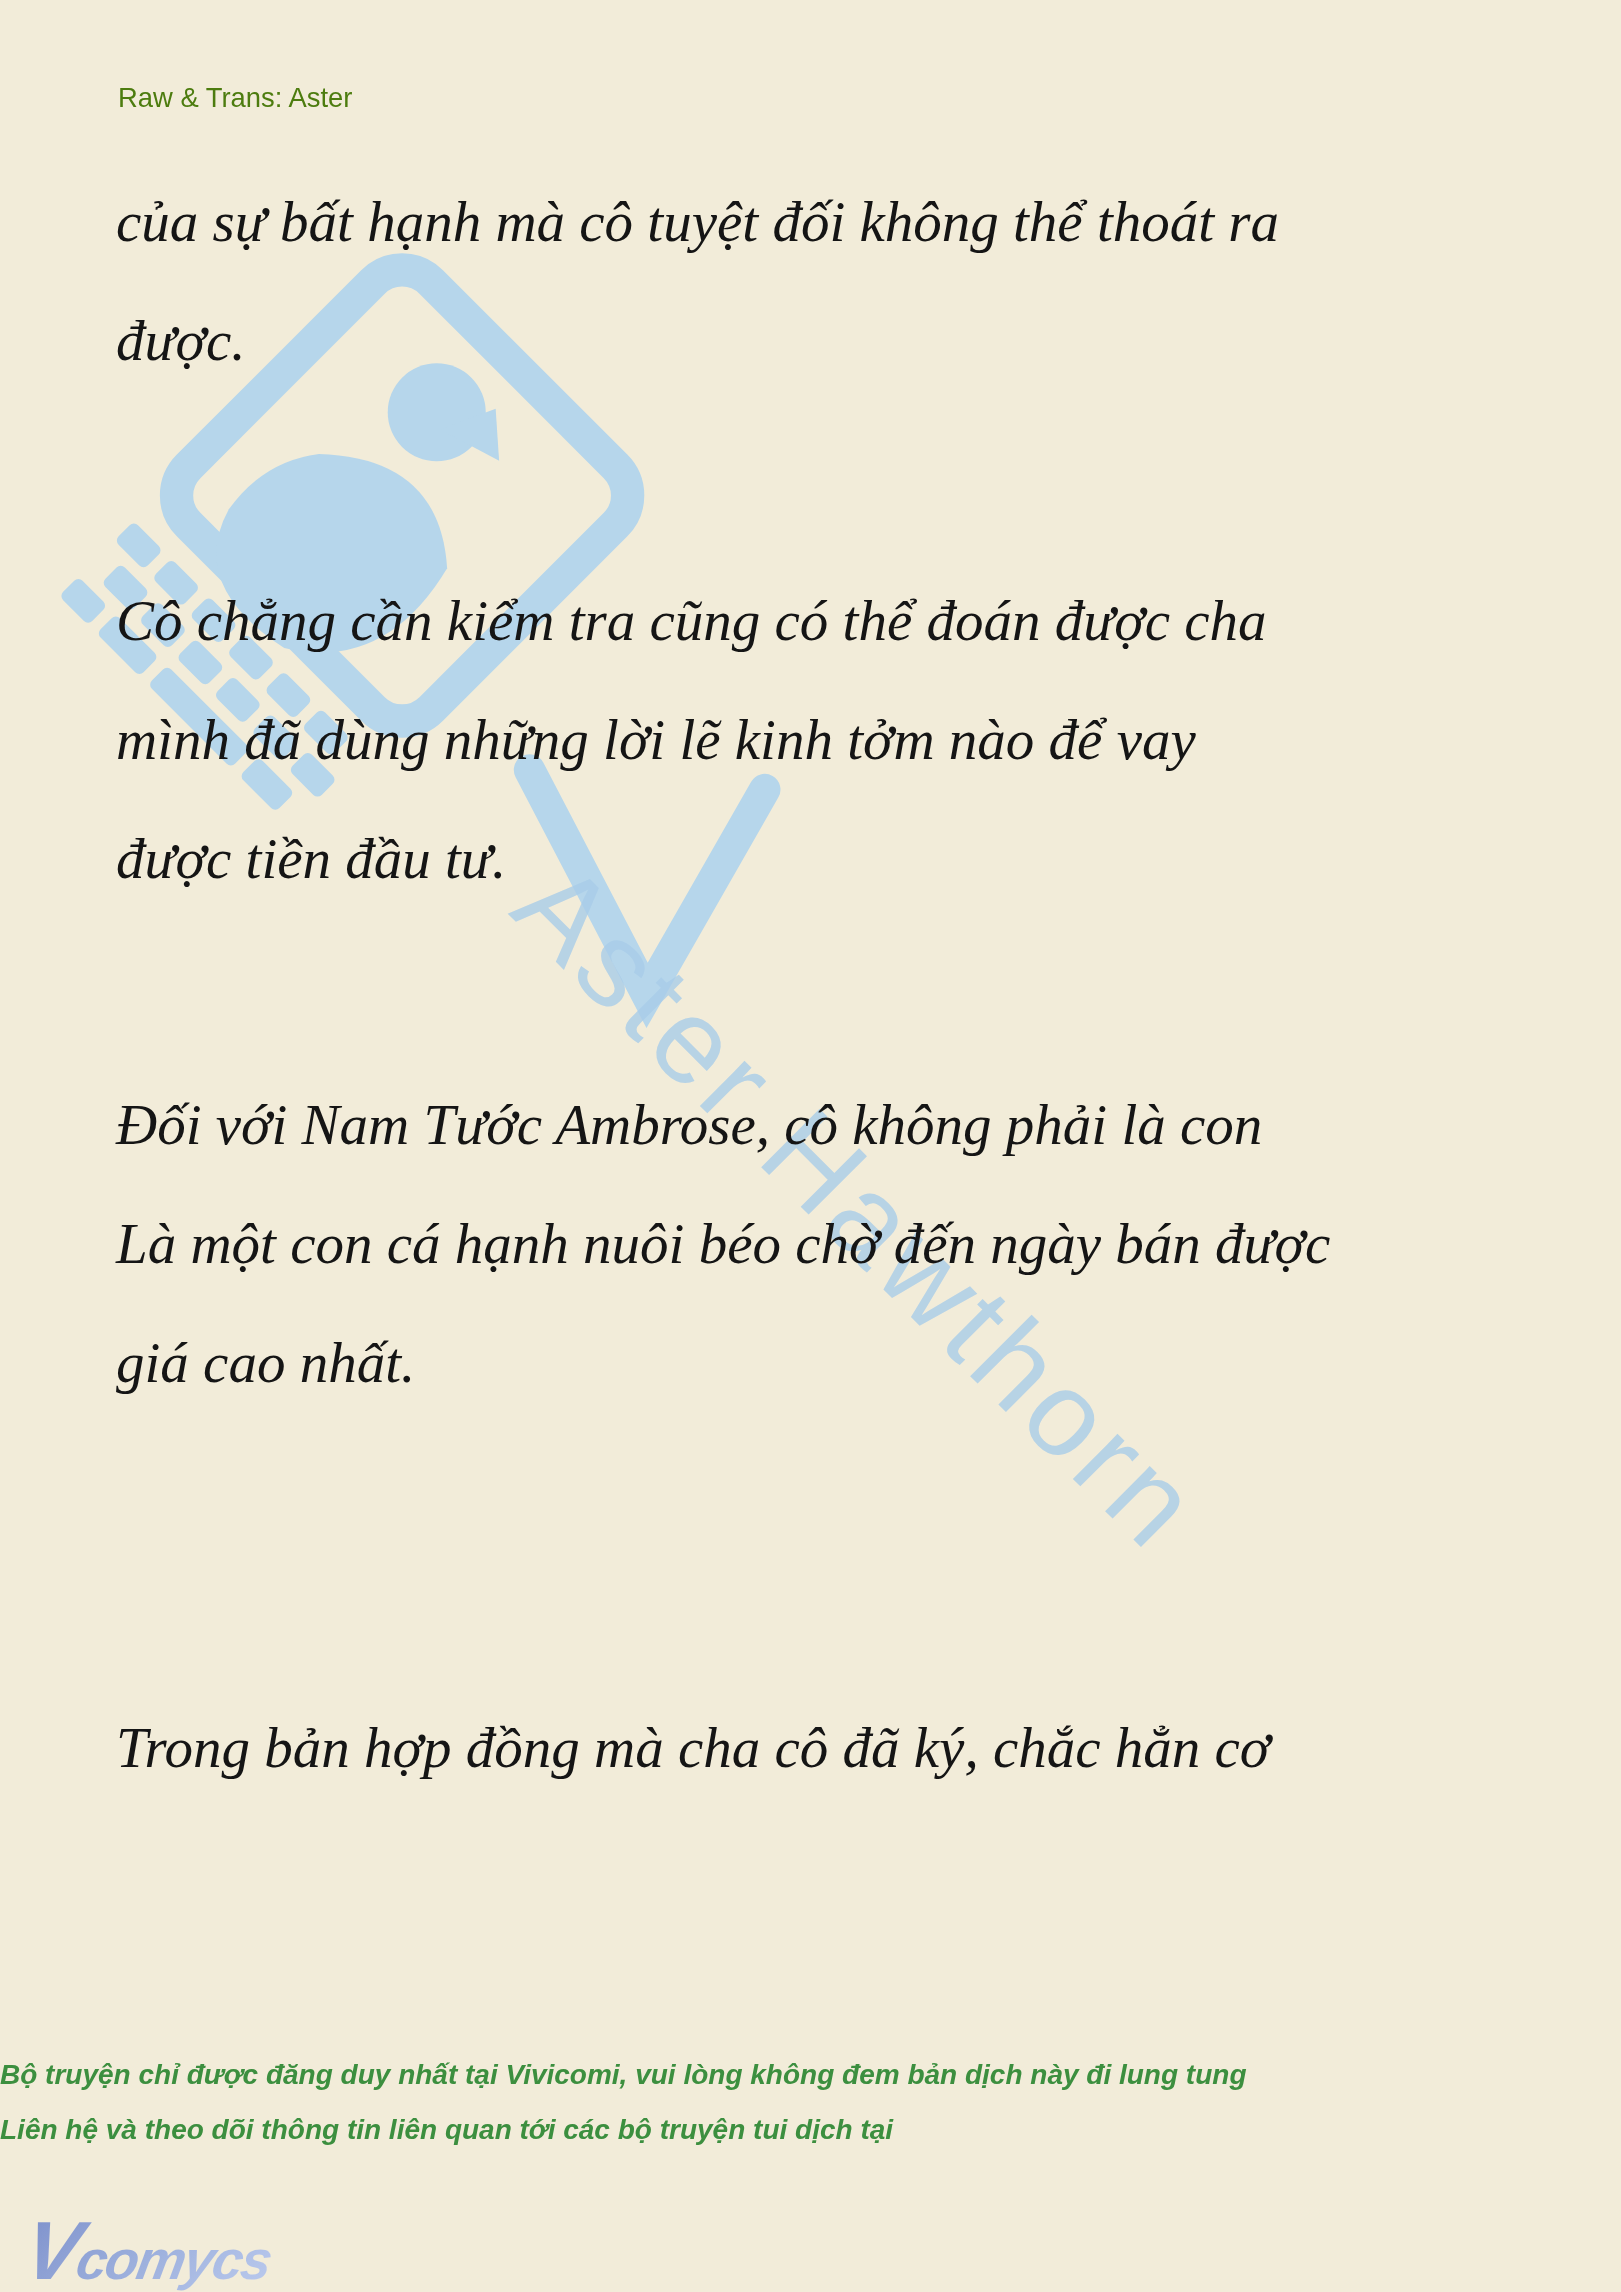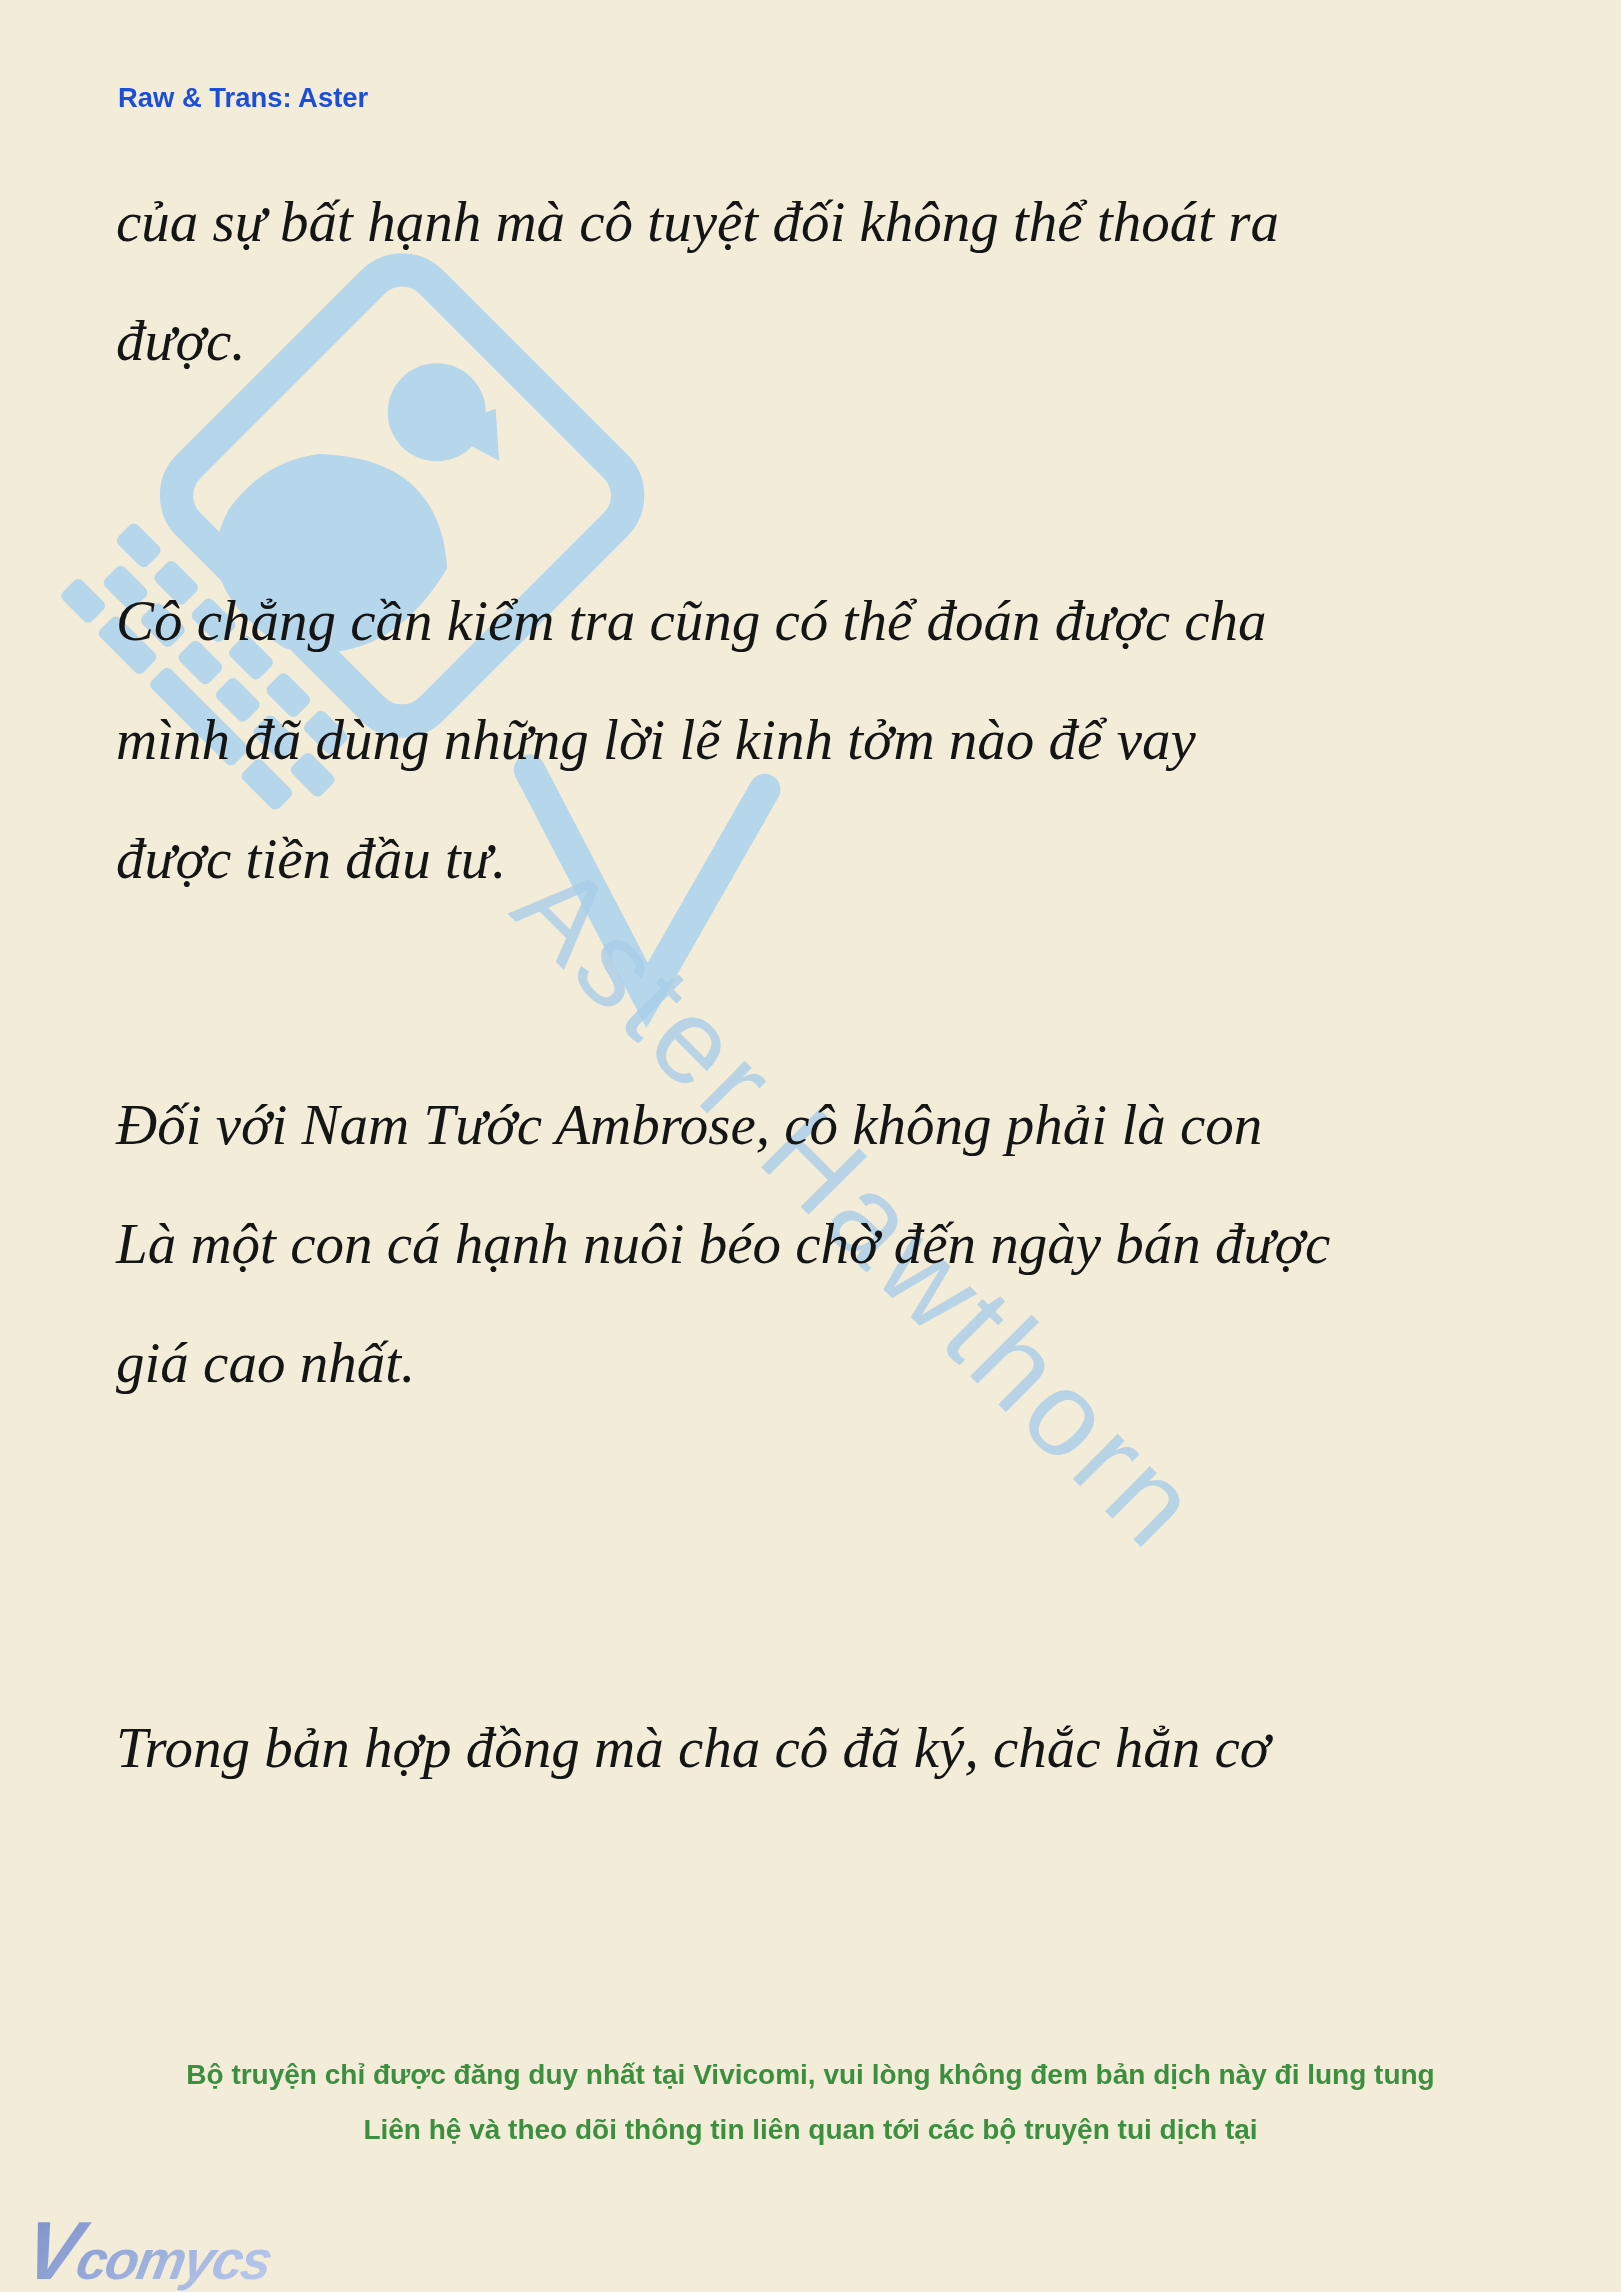--- a/index.html
+++ b/index.html
@@ -22,36 +22,36 @@
     font-family:"Liberation Sans","DejaVu Sans",sans-serif;
     font-size:120px;letter-spacing:5.9px;
     color:#a9cde9;opacity:.8;
     transform:rotate(45deg);transform-origin:0 0;
     white-space:nowrap;pointer-events:none;
   }
   
   .credit{
     position:absolute;left:118px;top:82px;z-index:2;
     font-family:"Liberation Sans","DejaVu Sans",sans-serif;
-    font-size:27.4px;color:#1d4ed8;font-weight:bold;
+    font-size:27.4px;color:#4d7c0f;
   }
   
   .para{
     position:absolute;left:116px;right:78px;z-index:2;
     font-size:57px;line-height:119px;color:#151515;
     white-space:nowrap;
     font-style:italic;
   }
   .p1{top:162px;} .p2{top:561px;} .p3{top:1065px;} .p4{top:1688px;}
   
   .footer{
     position:absolute;left:0;right:0;top:2047px;z-index:2;
-    text-align:center;
+    text-align:left;
     font-family:"Liberation Sans","DejaVu Sans",sans-serif;
-    font-weight:bold;
+    font-style:italic;font-weight:bold;
     font-size:28px;line-height:55px;color:#3c8f3f;
   }
   
   .logo{
     position:absolute;left:25.5px;top:2203px;z-index:2;
     transform:skewX(-10deg);
   }
   .logo-text{
     display:block;
     font-family:"Liberation Sans","DejaVu Sans",sans-serif;

